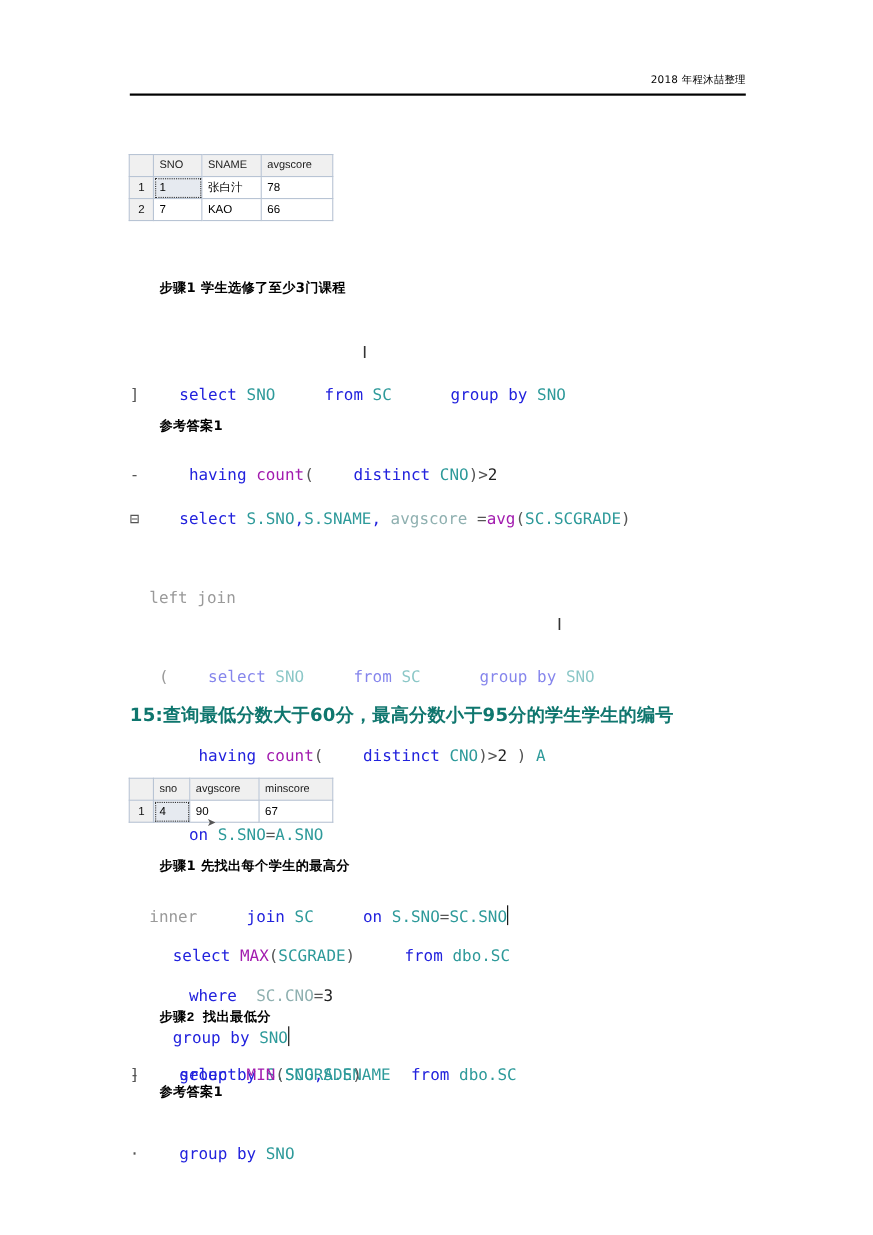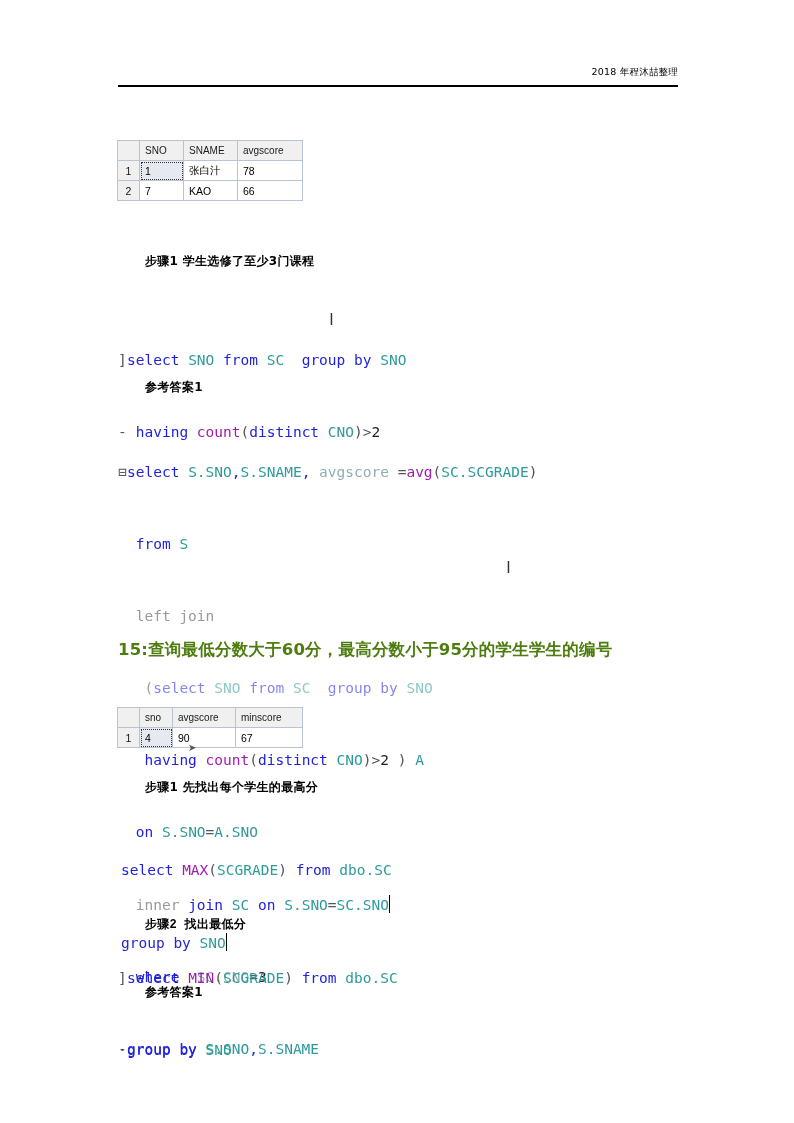--- a/index.html
+++ b/index.html
@@ -118,35 +118,35 @@
   
   .section-title {
     position: absolute;
     left: 118px;
     top: 628px;
     width: 562px;
     font-family: "DejaVu Sans", sans-serif;
     font-weight: bold;
     font-size: 16.5px;
     line-height: 44px;
-    color: #4d7c0f;
+    color: #0f766e;
     letter-spacing: 0.2px;
   }
 
   
   .code {
     position: absolute;
     font-family: "DejaVu Sans Mono", monospace;
     font-size: 14.5px;
     line-height: 24px;
     white-space: pre;
     color: #2222dd;
   }
   .code .ln { display: block; position: relative; }
-  .kw   { color: #2222dd; }
+  .kw   { color: #2222dd; margin-left: 36px; }
   .id   { color: #2e9a9a; }
   .fn   { color: #a21caf; }
   .op   { color: #555555; }
   .num  { color: #222222; }
   .dim  { color: #9a9a9a; }
   .dimid{ color: #8fb0b0; }
   .marker {
     position: absolute;
     left: -9px;
     top: 0;
@@ -224,21 +224,20 @@
   <div class="code" style="left:127px; top:300px;">
     <span class="ln"><span class="marker">]</span><span class="kw">select</span> <span class="id">SNO</span> <span class="kw">from</span> <span class="id">SC</span>  <span class="kw">group by</span> <span class="id">SNO</span></span>
     <span class="ln"><span class="marker">-</span> <span class="kw">having</span> <span class="fn">count</span><span class="op">(</span><span class="kw">distinct</span> <span class="id">CNO</span><span class="op">)</span><span class="op">&gt;</span><span class="num">2</span></span>
   </div>
   <div class="ibeam" style="left:327px; top:312px;">I</div>
 
   <div class="step-heading" style="left:118px; top:379px;">参考答案1</div>
 
   <div class="code" style="left:127px; top:412px;">
     <span class="ln"><span class="marker">⊟</span><span class="kw">select</span> <span class="id">S.SNO</span>,<span class="id">S.SNAME</span>, <span class="dimid">avgscore</span> <span class="op">=</span><span class="fn">avg</span><span class="op">(</span><span class="id">SC.SCGRADE</span><span class="op">)</span></span>
-    <span class="ln"> <span class="kw">from</span> <span class="id">S</span></span>
     <span class="ln"> <span class="dim">left join</span></span>
     <span class="ln">  <span class="dim">(</span><span class="kw" style="opacity:.55">select</span> <span class="id" style="opacity:.55">SNO</span> <span class="kw" style="opacity:.55">from</span> <span class="id" style="opacity:.55">SC</span>  <span class="kw" style="opacity:.55">group by</span> <span class="id" style="opacity:.55">SNO</span></span>
     <span class="ln">  <span class="kw">having</span> <span class="fn">count</span><span class="op">(</span><span class="kw">distinct</span> <span class="id">CNO</span><span class="op">)&gt;</span><span class="num">2</span> <span class="op">)</span> <span class="id">A</span></span>
     <span class="ln"> <span class="kw">on</span> <span class="id">S.SNO</span><span class="op">=</span><span class="id">A.SNO</span></span>
     <span class="ln"> <span class="dim">inner</span> <span class="kw">join</span> <span class="id">SC</span> <span class="kw">on</span> <span class="id">S.SNO</span><span class="op">=</span><span class="id">SC.SNO</span><span class="caret" style="display:inline-block;position:relative;left:0;top:3px;"></span></span>
     <span class="ln"> <span class="kw">where</span>  <span class="dimid">SC.CNO</span><span class="op">=</span><span class="num">3</span></span>
     <span class="ln"><span class="marker">-</span><span class="kw">group by</span> <span class="id">S.SNO</span>,<span class="id">S.SNAME</span></span>
   </div>
   <div class="ibeam" style="left:504px; top:560px;">I</div>
 

